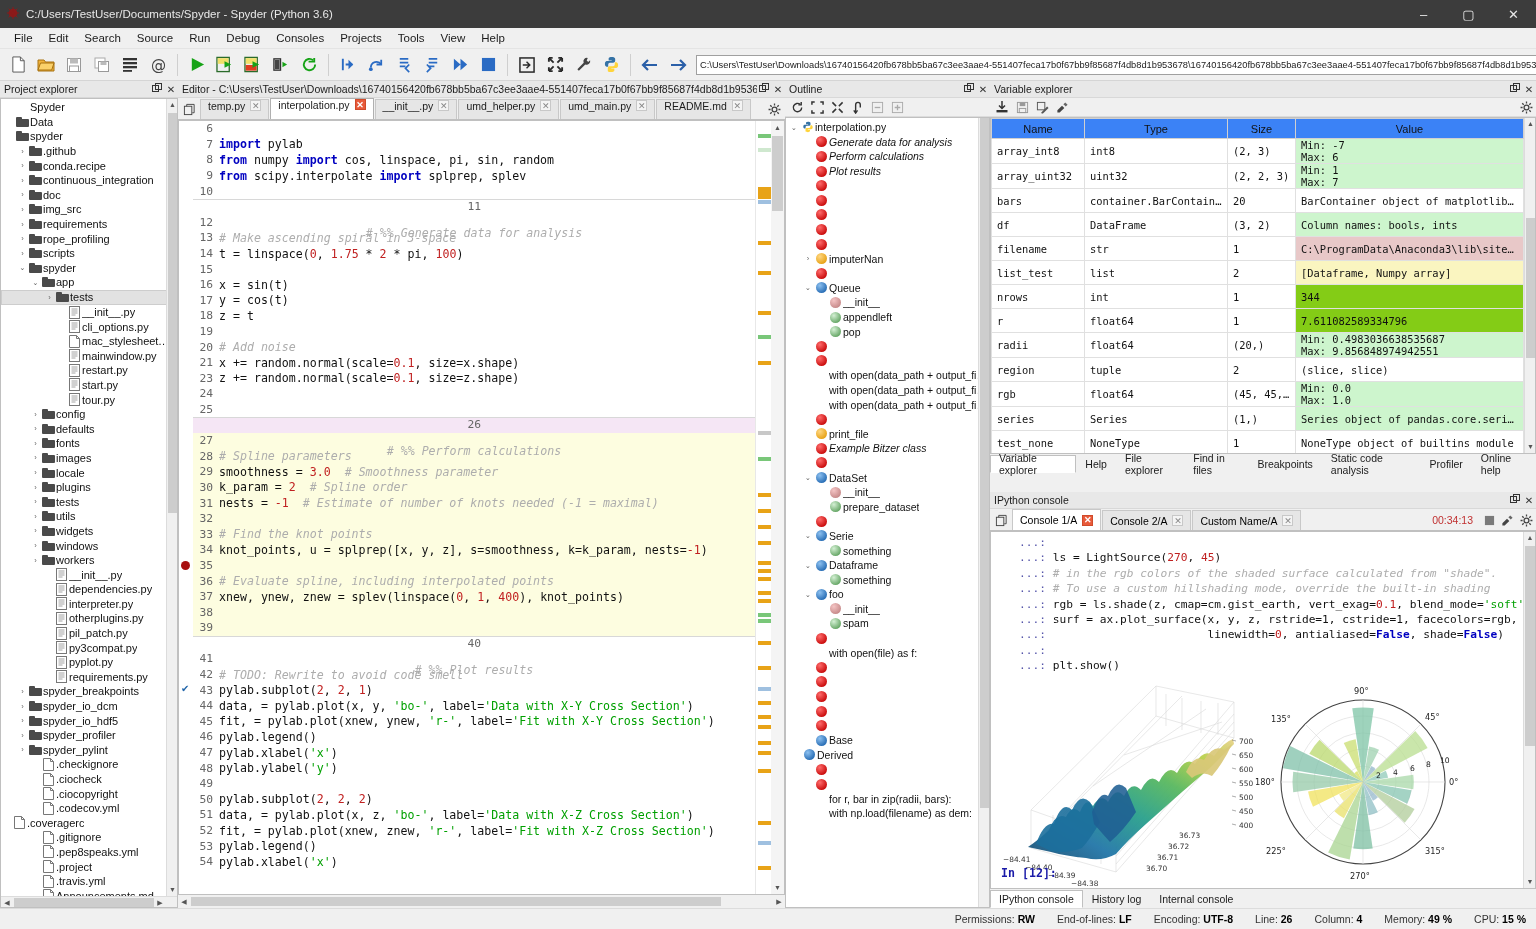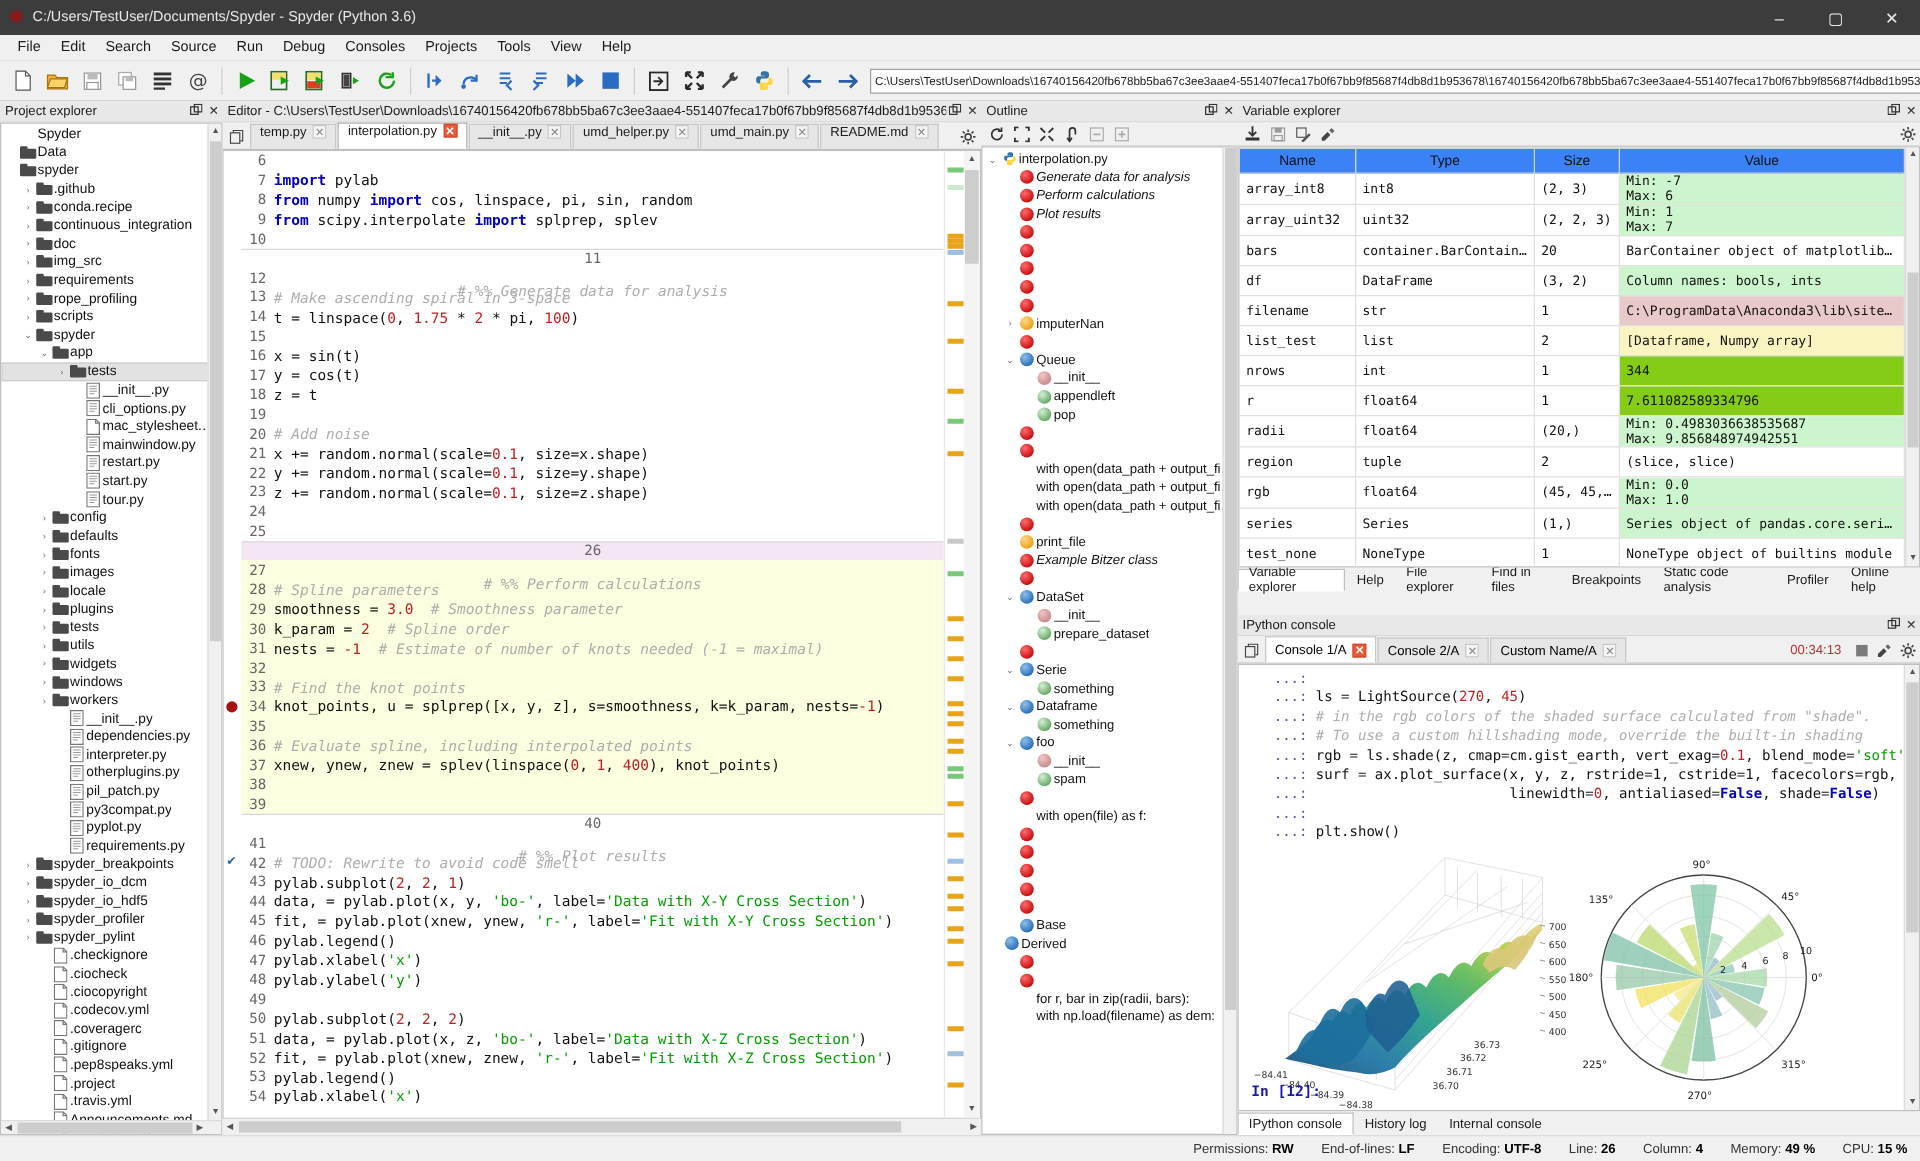--- a/index.html
+++ b/index.html
@@ -784,21 +784,21 @@
             <div class="trow" style="padding-left:29px">
               <span class="tarrow"></span>
               <span class="ticon">
                 <svg width="11" height="13" viewBox="0 0 11 13">
                   <path d="M0.5 0.5h7l3 3v9h-10z" fill="#fff" stroke="#777"></path>
                   <path d="M7.5 0.5v3h3" fill="none" stroke="#777"></path>
                 </svg>
               </span>
               <span class="tlabel">.codecov.yml</span>
             </div>
-            <div class="trow" style="padding-left:29px">
+            <div class="trow" style="">
               <span class="tarrow"></span>
               <span class="ticon">
                 <svg width="11" height="13" viewBox="0 0 11 13">
                   <path d="M0.5 0.5h7l3 3v9h-10z" fill="#fff" stroke="#777"></path>
                   <path d="M7.5 0.5v3h3" fill="none" stroke="#777"></path>
                 </svg>
               </span>
               <span class="tlabel">.coveragerc</span>
             </div>
             <div class="trow" style="padding-left:29px">
@@ -941,21 +941,20 @@
             <div class="codeline"><span class="lnum">12</span><span class="ltext"></span></div>
             <div class="codeline"><span class="lnum">13</span><span class="ltext"><span class="k-com"># Make ascending spiral in 3-space</span></span></div>
             <div class="codeline"><span class="lnum">14</span><span class="ltext">t = linspace(<span class="k-num">0</span>, <span class="k-num">1.75</span> * <span class="k-num">2</span> * pi, <span class="k-num">100</span>)</span></div>
             <div class="codeline"><span class="lnum">15</span><span class="ltext"></span></div>
             <div class="codeline"><span class="lnum">16</span><span class="ltext">x = sin(t)</span></div>
             <div class="codeline"><span class="lnum">17</span><span class="ltext">y = cos(t)</span></div>
             <div class="codeline"><span class="lnum">18</span><span class="ltext">z = t</span></div>
             <div class="codeline"><span class="lnum">19</span><span class="ltext"></span></div>
             <div class="codeline"><span class="lnum">20</span><span class="ltext"><span class="k-com"># Add noise</span></span></div>
             <div class="codeline"><span class="lnum">21</span><span class="ltext">x += random.normal(scale=<span class="k-num">0.1</span>, size=x.shape)</span></div>
-            <div class="codeline"><span class="lnum">22</span><span class="ltext">y += random.normal(scale=<span class="k-num">0.1</span>, size=y.shape)</span></div>
             <div class="codeline"><span class="lnum">23</span><span class="ltext">z += random.normal(scale=<span class="k-num">0.1</span>, size=z.shape)</span></div>
             <div class="codeline"><span class="lnum">24</span><span class="ltext"></span></div>
             <div class="codeline"><span class="lnum">25</span><span class="ltext"></span></div>
             <div class="codeline cellhl curline cellsep"><span class="lnum">26</span><span class="ltext"><span class="k-com"># %% Perform calculations</span></span></div>
             <div class="codeline cellhl"><span class="lnum">27</span><span class="ltext"></span></div>
             <div class="codeline cellhl"><span class="lnum">28</span><span class="ltext"><span class="k-com"># Spline parameters</span></span></div>
             <div class="codeline cellhl"><span class="lnum">29</span><span class="ltext">smoothness = <span class="k-num">3.0</span>  <span class="k-com"># Smoothness parameter</span></span></div>
             <div class="codeline cellhl"><span class="lnum">30</span><span class="ltext">k_param = <span class="k-num">2</span>  <span class="k-com"># Spline order</span></span></div>
             <div class="codeline cellhl"><span class="lnum">31</span><span class="ltext">nests = <span class="k-num">-1</span>  <span class="k-com"># Estimate of number of knots needed (-1 = maximal)</span></span></div>
             <div class="codeline cellhl"><span class="lnum">32</span><span class="ltext"></span></div>

